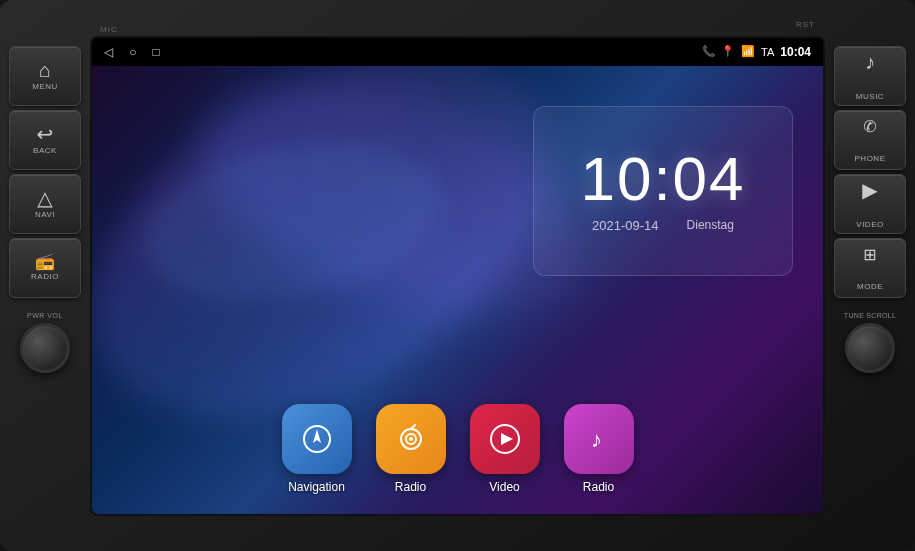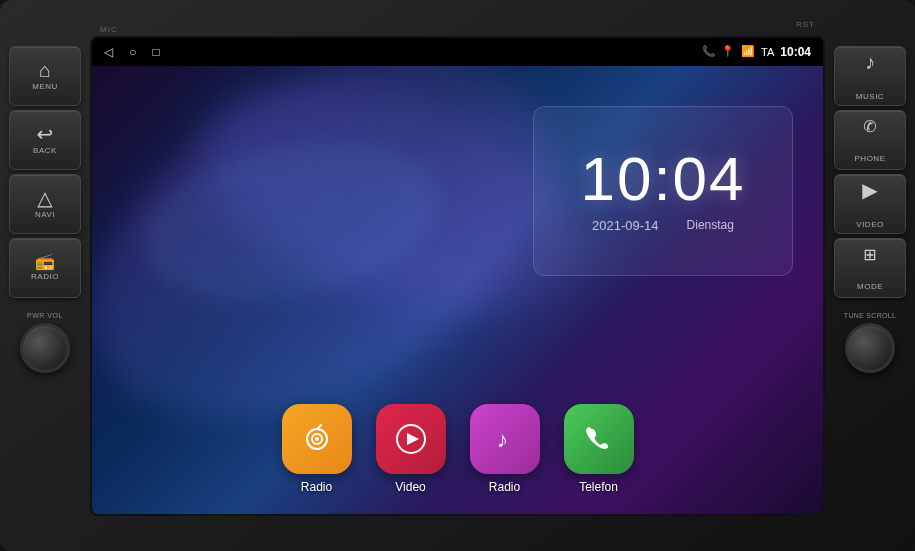--- a/index.html
+++ b/index.html
@@ -427,20 +427,29 @@
       <div class="clock-widget">
         <div class="clock-time">10:04</div>
         <div class="clock-date-row">
           <span class="clock-date">2021-09-14</span>
           <span class="clock-day">Dienstag</span>
         </div>
       </div>
 
       <div class="app-bar">
 
+        <div class="app-icon">
+          <div class="app-icon-img icon-nav">
+            <svg width="36" height="36" viewBox="0 0 36 36">
+              <circle cx="18" cy="18" r="13" fill="none" stroke="white" stroke-width="2"></circle>
+              <polygon points="18,8 22,22 18,19 14,22" fill="white"></polygon>
+            </svg>
+          </div>
+          <span class="app-icon-label">Navigation</span>
+        </div>
 
         <div class="app-icon">
           <div class="app-icon-img icon-radio">
             <svg width="36" height="36" viewBox="0 0 36 36">
               <circle cx="18" cy="18" r="10" fill="none" stroke="white" stroke-width="2"></circle>
               <circle cx="18" cy="18" r="5" fill="none" stroke="white" stroke-width="2"></circle>
               <circle cx="18" cy="18" r="2" fill="white"></circle>
               <line x1="18" y1="8" x2="22" y2="4" stroke="white" stroke-width="2" stroke-linecap="round"></line>
             </svg>
           </div>
@@ -459,28 +468,20 @@
 
         <div class="app-icon">
           <div class="app-icon-img icon-music">
             <svg width="36" height="36" viewBox="0 0 36 36">
               <text x="10" y="26" font-size="22" fill="white">♪</text>
             </svg>
           </div>
           <span class="app-icon-label">Radio</span>
         </div>
 
-        <div class="app-icon">
-          <div class="app-icon-img icon-phone">
-            <svg width="36" height="36" viewBox="0 0 36 36">
-              <path d="M10,8 C10,8 14,8 15,12 L16,16 C16,16 14,17 14,19 C14,21 17,24 19,26 C21,28 22,26 22,26 L26,25 C30,26 30,30 30,30 C30,30 28,32 26,32 C18,32 4,18 4,10 C4,8 6,6 8,6 Z" fill="white" transform="translate(0,0) scale(0.85) translate(2,1)"></path>
-            </svg>
-          </div>
-          <span class="app-icon-label">Telefon</span>
-        </div>
 
 
       </div>
     </div>
   </div>
 
   <div class="right-panel">
     <div class="right-btn">
       <span class="btn-icon">♪</span>
       <span class="btn-label">MUSIC</span>

